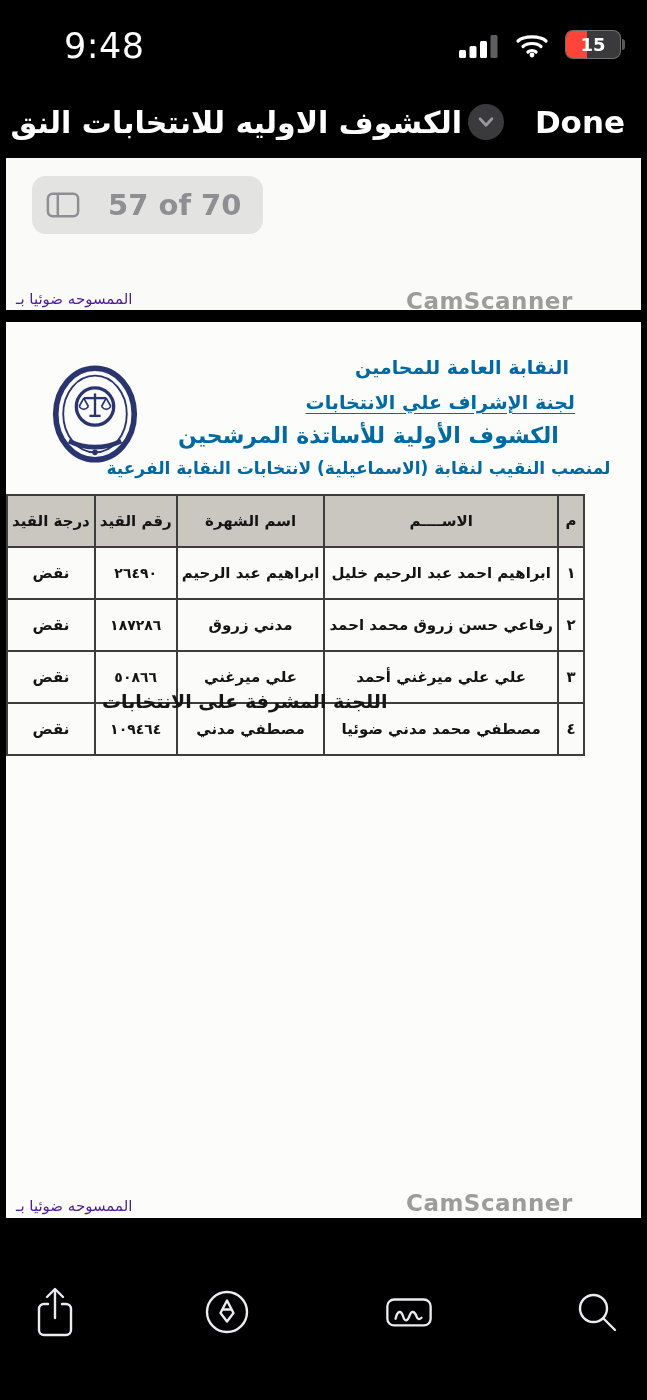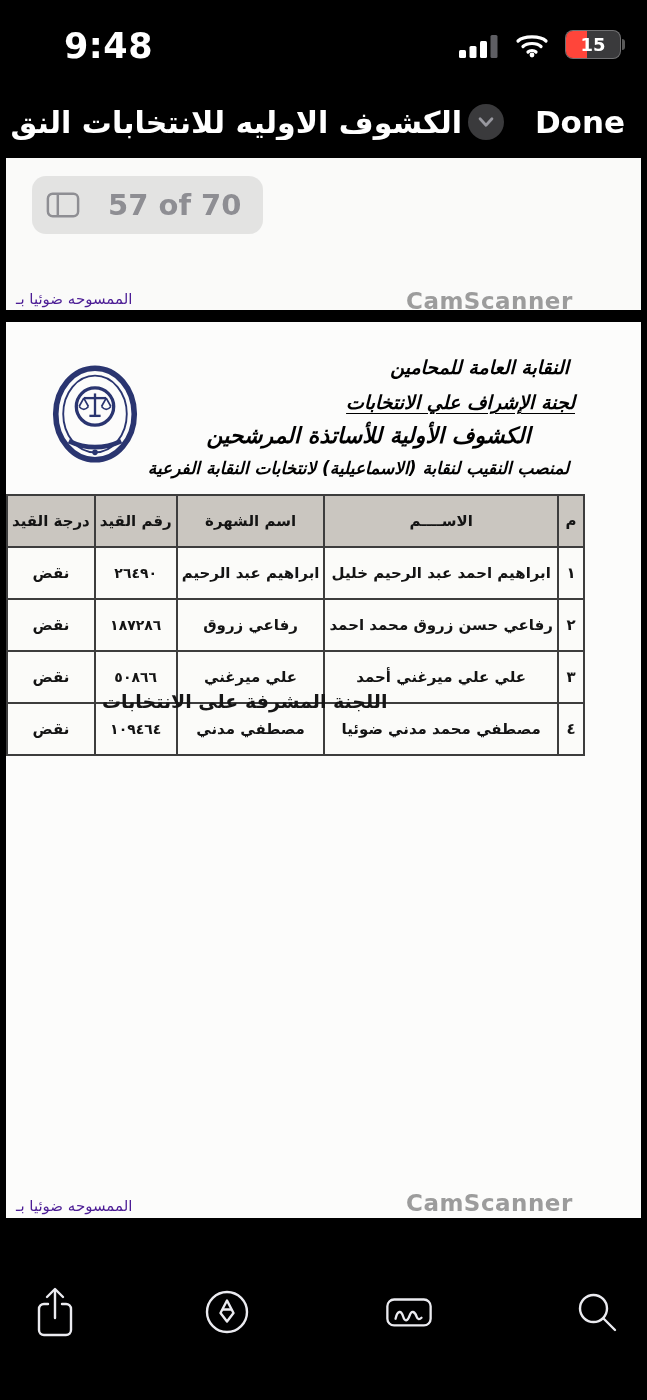--- a/index.html
+++ b/index.html
@@ -2,21 +2,21 @@
 <html><head>
 <meta charset="utf-8">
 <style>
   * { box-sizing: border-box; margin: 0; padding: 0; }
   html, body { background: #000; }
   body { font-family: "DejaVu Sans", "Liberation Sans", sans-serif; }
   .screen { position: relative; width: 647px; height: 1400px; background: #000; overflow: hidden; }
 
   
   .status-bar { position: absolute; top: 0; left: 0; width: 100%; height: 88px; color: #fff; }
-  .time { position: absolute; left: 64px; top: 26px; font-size: 35px; font-weight: 700; letter-spacing: .5px; }
+  .time { position: absolute; left: 64px; top: 26px; font-size: 35px; font-weight: 400; letter-spacing: .5px; }
   .status-icons { position: absolute; right: 22px; top: 30px; display: flex; align-items: center; gap: 16px; }
   .batt-wrap { display: flex; align-items: center; }
   .batt-body { position: relative; width: 56px; height: 29px; border-radius: 8px; background: #3a3a3c; border: 1px solid rgba(255,255,255,.28); overflow: hidden; }
   .batt-fill { position: absolute; left: 0; top: 0; bottom: 0; width: 38%; }
   .batt-num { position: absolute; inset: 0; display: flex; align-items: center; justify-content: center; font-size: 18px; font-weight: 700; color: #fff; }
   .batt-nub { width: 3px; height: 11px; background: rgba(255,255,255,.35); border-radius: 0 3px 3px 0; margin-left: 1px; }
 
   
   .nav-bar { position: absolute; top: 88px; left: 0; width: 100%; height: 68px; display: flex; align-items: center; padding: 0 22px 0 10px; }
   .nav-title { direction: rtl; color: #fff; font-size: 30px; font-weight: 700; white-space: nowrap; overflow: hidden; width: 452px; }
@@ -31,21 +31,21 @@
 
   .wm-ar { position: absolute; left: 10px; font-size: 15px; color: #4c1d95; direction: rtl; }
   .wm-brand { position: absolute; left: 400px; font-size: 23px; font-weight: 700; color: #9c9c9c; letter-spacing: .5px; }
   .page-top .wm-ar { bottom: 2px; }
   .page-top .wm-brand { bottom: -4px; }
   .page-main .wm-ar { bottom: 3px; }
   .page-main .wm-brand { bottom: 2px; }
 
   
   .emblem { position: absolute; left: 46px; top: 42px; }
-  .hl { position: absolute; direction: rtl; color: #000000; font-weight: 700; white-space: nowrap; font-style: italic; }
+  .hl { position: absolute; direction: rtl; color: #0369a1; font-weight: 700; white-space: nowrap; }
   .hl1 { top: 34px; right: 72px; font-size: 19px; }
   .hl2 { top: 69px; right: 66px; font-size: 19px; text-decoration: underline; text-underline-offset: 4px; }
   .hl3 { top: 101px; left: 0; right: 0; text-align: center; padding-left: 90px; font-size: 22px; }
   .hl4 { top: 136px; left: 0; right: 0; text-align: center; padding-left: 70px; font-size: 17px; }
 
   .doc-table { position: absolute; top: 172px; right: 56px; direction: rtl; border-collapse: collapse; color: #141414; background: #fbfbf9; table-layout: fixed; }
   .doc-table th, .doc-table td { border: 2px solid #3d3d3d; text-align: center; padding: 16px 4px; overflow: hidden; white-space: nowrap; }
   .doc-table th { background: #cac6c0; height: 28px; font-size: 15px; font-weight: 700; }
   .doc-table td { height: 32px; font-size: 15px; font-weight: 700; }
   .doc-table td.num { font-size: 14px; }
@@ -159,21 +159,21 @@
         <tr>
           <td>١</td>
           <td>ابراهيم احمد عبد الرحيم خليل</td>
           <td>ابراهيم عبد الرحيم</td>
           <td class="num">٢٦٤٩٠</td>
           <td>نقض</td>
         </tr>
         <tr>
           <td>٢</td>
           <td>رفاعي حسن زروق محمد احمد</td>
-          <td>رفاعي زروق</td>
+          <td>مدني زروق</td>
           <td class="num">١٨٧٢٨٦</td>
           <td>نقض</td>
         </tr>
         <tr>
           <td>٣</td>
           <td>علي علي ميرغني أحمد</td>
           <td>علي ميرغني</td>
           <td class="num">٥٠٨٦٦</td>
           <td>نقض</td>
         </tr>

